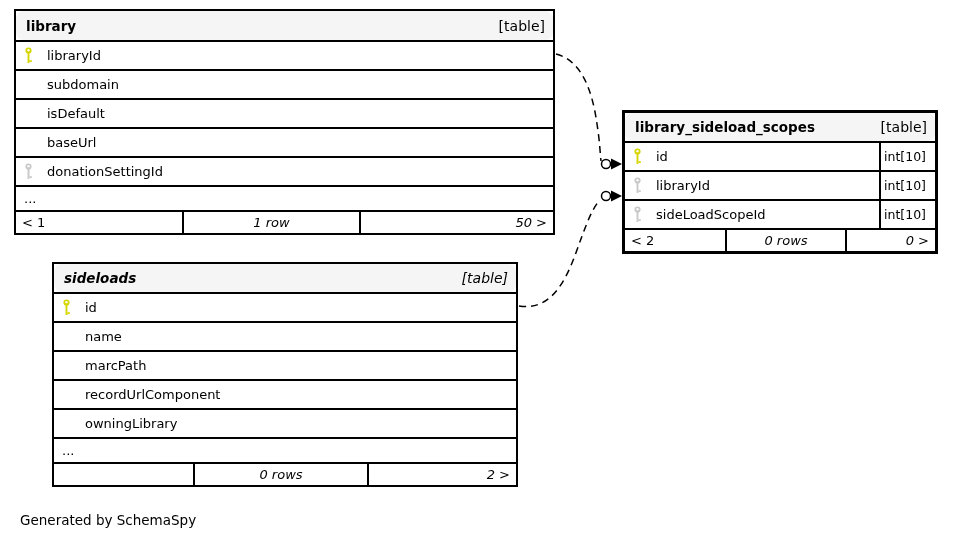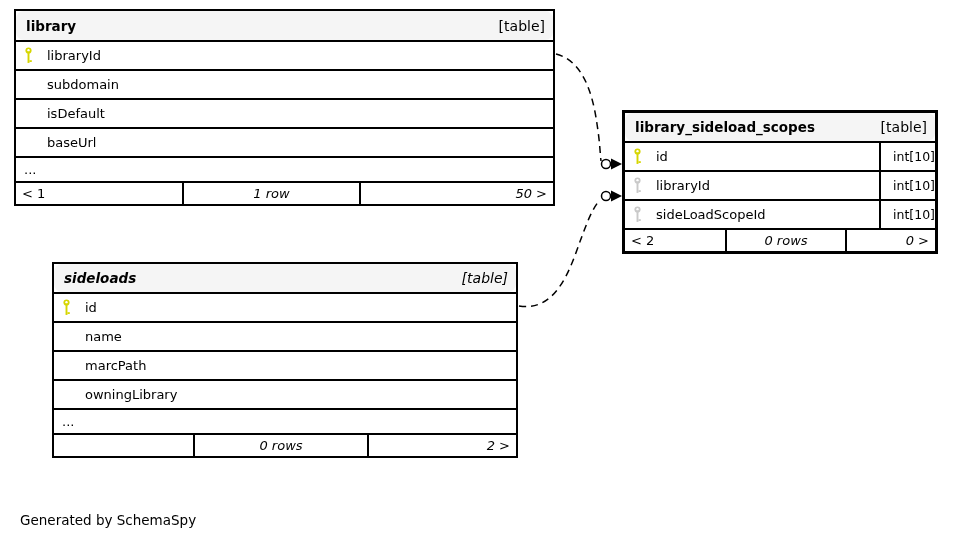--- a/index.html
+++ b/index.html
@@ -14,21 +14,21 @@
   .tname { font-weight:bold; font-size:13.5px; }
   .ttag  { font-size:14px; }
 
   .trow { display:flex; align-items:center; height:29px; border-top:2px solid #000; box-sizing:border-box; }
   .kslot { width:17px; margin-left:8px; flex:0 0 auto; display:flex; align-items:center; }
   .kicon svg { display:block; }
   .pk { color:#d6d600; }
   .fk { color:#c9c9c9; }
   .cname { font-size:13px; margin-left:6px; flex:1 1 auto; white-space:nowrap; }
   .typecell { flex:0 0 auto; width:56px; align-self:stretch; display:flex; align-items:center;
-              border-left:2px solid #000; padding-left:12px; font-size:12.5px; box-sizing:border-box; }
+              border-left:2px solid #000; padding-left:3px; font-size:12.5px; box-sizing:border-box; }
 
   .dots { height:25px; border-top:2px solid #000; box-sizing:border-box;
           font-size:13px; padding-left:8px; display:flex; align-items:center; }
 
   .tfoot { display:flex; border-top:2px solid #000; height:23px; box-sizing:border-box; font-size:13px; }
   .fcell { display:flex; align-items:center; box-sizing:border-box; padding:0 6px; }
   .fcell.mid, .fcell.last { border-left:2px solid #000;font-style:italic; }
   .fcell.first { justify-content:flex-start; }
   .fcell.mid   { justify-content:center; }
   .fcell.last  { justify-content:flex-end; flex:1 1 auto; }
@@ -60,20 +60,31 @@
     <span class="kslot"></span>
     <span class="cname">subdomain</span>
   </div>
   <div class="trow">
     <span class="kslot"></span>
     <span class="cname">isDefault</span>
   </div>
   <div class="trow">
     <span class="kslot"></span>
     <span class="cname">baseUrl</span>
+  </div>
+  <div class="trow">
+    <span class="kslot kicon fk">
+      <svg width="9" height="17" viewBox="0 0 8 16">
+          <circle cx="4" cy="3.4" r="2.9" fill="currentColor"></circle>
+          <circle cx="4" cy="3" r="1.1" fill="#fff"></circle>
+          <rect x="3.1" y="5.8" width="1.8" height="9.2" fill="currentColor"></rect>
+          <rect x="4.9" y="12.4" width="2.2" height="1.7" fill="currentColor"></rect>
+        </svg>
+    </span>
+    <span class="cname">donationSettingId</span>
   </div>
   <div class="dots">...</div>
   <div class="tfoot">
     <span class="fcell first" style="flex:0 0 166px;">&lt; 1</span>
     <span class="fcell mid" style="flex:0 0 177px;">1 row</span>
     <span class="fcell last">50 &gt;</span>
   </div>
 </div>
 
 <div class="dbtable focus" style="left:622px; top:92px; width:316px;">
@@ -143,20 +154,24 @@
   <div class="trow">
     <span class="kslot"></span>
     <span class="cname">name</span>
   </div>
   <div class="trow">
     <span class="kslot"></span>
     <span class="cname">marcPath</span>
   </div>
   <div class="trow">
     <span class="kslot"></span>
+    <span class="cname">recordUrlComponent</span>
+  </div>
+  <div class="trow">
+    <span class="kslot"></span>
     <span class="cname">owningLibrary</span>
   </div>
   <div class="dots">...</div>
   <div class="tfoot">
     <span class="fcell first" style="flex:0 0 139px;"></span>
     <span class="fcell mid" style="flex:0 0 174px;">0 rows</span>
     <span class="fcell last">2 &gt;</span>
   </div>
 </div>
 

